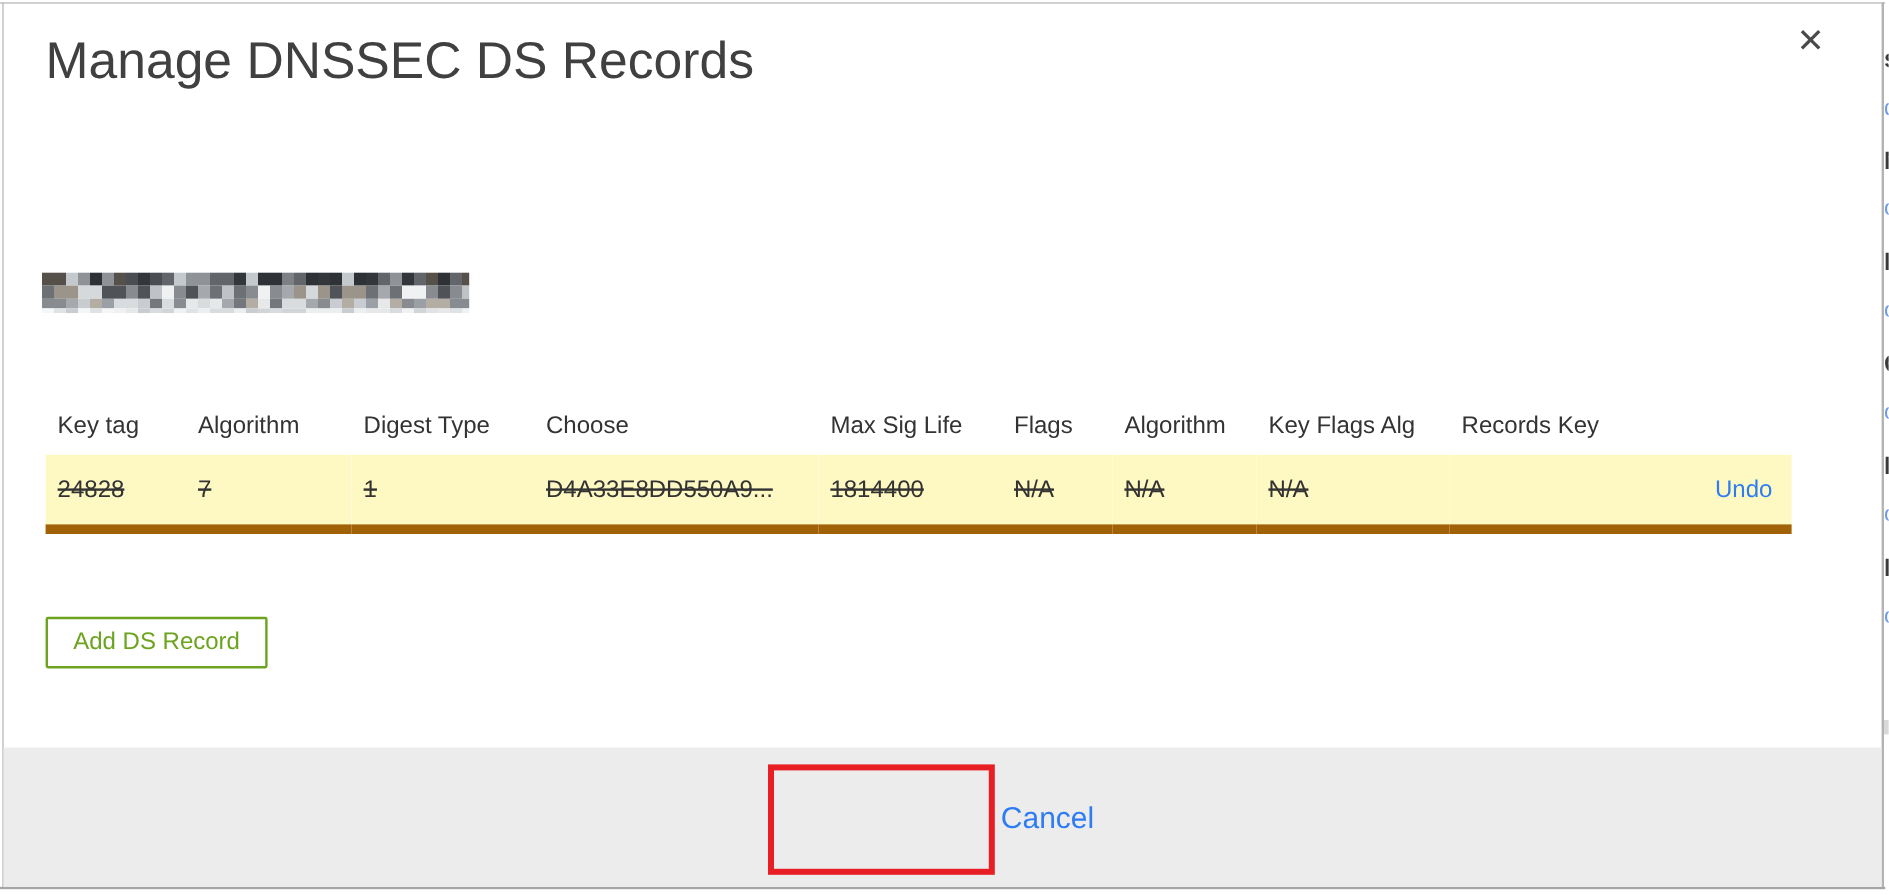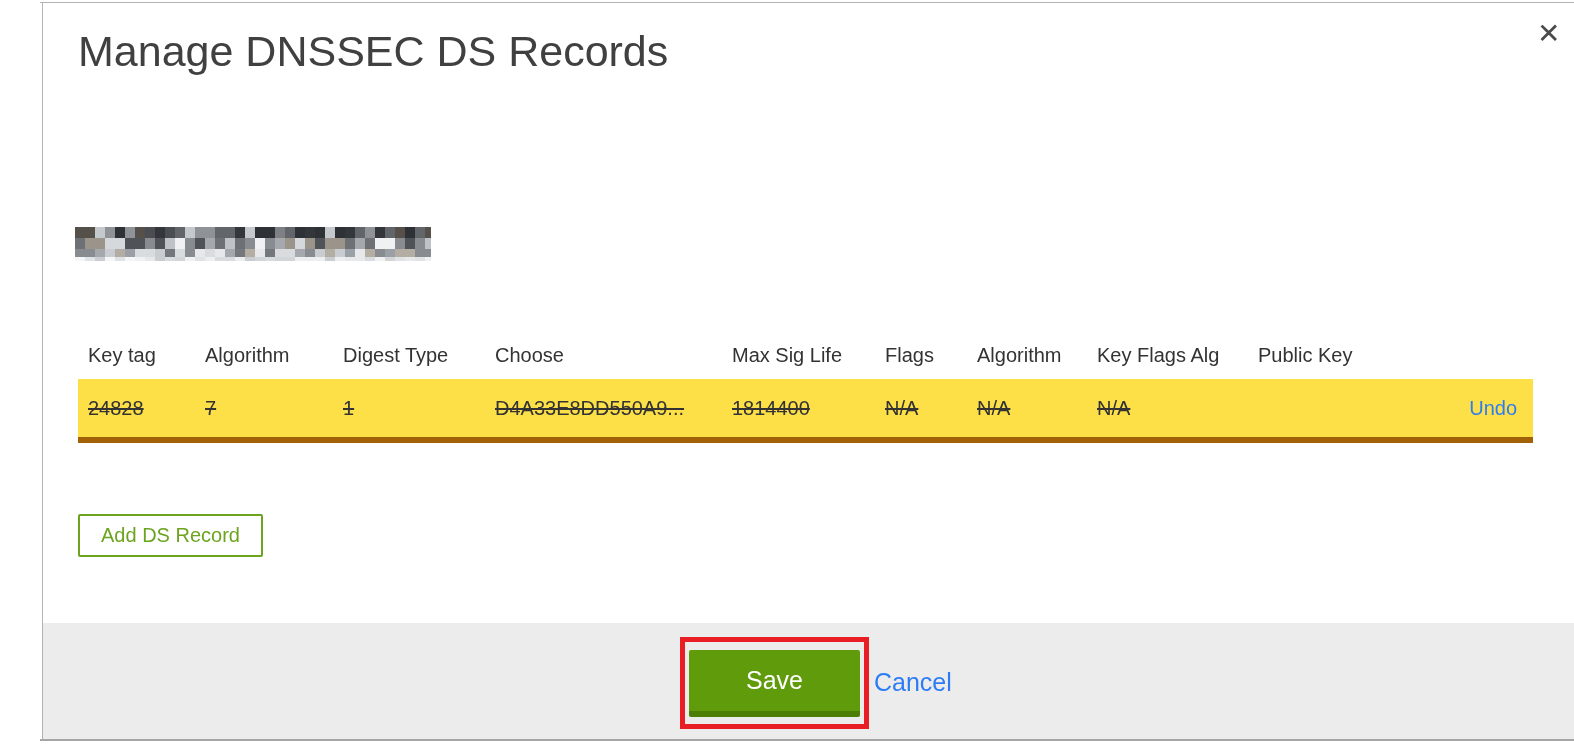--- a/index.html
+++ b/index.html
@@ -1,17 +1,17 @@
 <!DOCTYPE html>
 <html><head>
 <meta charset="utf-8">
 <style>
   html,body{margin:0;padding:0;width:1574px;height:746px;background:#ffffff;overflow:hidden;
     font-family:"Liberation Sans","DejaVu Sans",sans-serif;color:#333;}
-  .abs{position:absolute;margin-left:40px;}
+  .abs{position:absolute;}
   #stage{position:relative;width:1574px;height:746px;background:#fff;}
 
   
   #edge-top{left:0;top:2px;width:1571px;height:1px;background:#b3b3b3;}
   #edge-left{left:2px;top:2px;width:1px;height:738px;background:#b3b3b3;}
   #edge-right{left:1568px;top:2px;width:2px;height:738px;background:#b3b3b3;}
   #edge-bottom{left:0;top:739px;width:1571px;height:2px;background:#a5a5a5;}
 
   
   #dialog-title{left:38px;top:27px;font-size:43px;font-weight:300;color:#404040;letter-spacing:0;}
@@ -23,21 +23,21 @@
   #redacted-domain .mcell{width:10px;flex:0 0 10px;}
 
   
   #subtitle{left:38px;top:286px;font-size:23px;color:#2f2f2f;}
 
   
   #ds-table{left:38px;top:332px;width:1455px;border-collapse:collapse;table-layout:fixed;font-size:20px;}
   #ds-table th{font-weight:400;text-align:left;padding:12px 0 12px 10px;color:#333;height:22px;}
   #ds-table td{padding:0 0 0 10px;height:58px;color:#333;}
   #ds-table tr.data-row-1{background:#f7f7f7;border-top:2px solid #c9cccf;border-bottom:1px solid #e9e9e9;}
-  #ds-table tr.data-row-2{background:#fde047;border-bottom:6px solid #a16207;}
+  #ds-table tr.data-row-2{background:#fef9c3;border-bottom:8px solid #a16207;}
   .struck{text-decoration:line-through;}
   td.undo-cell{text-align:right;padding-right:16px !important;}
   .link{color:#2e7cf4;cursor:pointer;text-decoration:none;}
 
   
   #add-ds-btn{left:38px;top:514px;background:#fff;border:2px solid #6ca41f;color:#6ca41f;
     font-size:20px;padding:8px 21px;border-radius:2px;cursor:pointer;
     font-family:"Liberation Sans","DejaVu Sans",sans-serif;}
 
   
@@ -256,21 +256,21 @@
     <thead>
       <tr>
         <th>Key tag</th>
         <th>Algorithm</th>
         <th>Digest Type</th>
         <th>Choose</th>
         <th>Max Sig Life</th>
         <th>Flags</th>
         <th>Algorithm</th>
         <th>Key Flags Alg</th>
-        <th>Public Key</th>
+        <th>Records Key</th>
         <th></th>
       </tr>
     </thead>
     <tbody>
       <tr class="data-row-2">
         <td class="struck">24828</td>
         <td class="struck">7</td>
         <td class="struck">1</td>
         <td class="struck">D4A33E8DD550A9...</td>
         <td class="struck">1814400</td>
@@ -279,17 +279,16 @@
         <td class="struck">N/A</td>
         <td class="struck"></td>
         <td class="undo-cell"><span class="link">Undo</span></td>
       </tr>
     </tbody>
   </table>
 
   <button class="abs" id="add-ds-btn">Add DS Record</button>
 
   <div class="abs" id="footer-bar"></div>
-  <button class="abs" id="save-btn">Save</button>
   <div class="abs" id="annotation-red-box"></div>
   <a class="abs link" id="cancel-link">Cancel</a>
 
 </div>
 
 </body></html>

